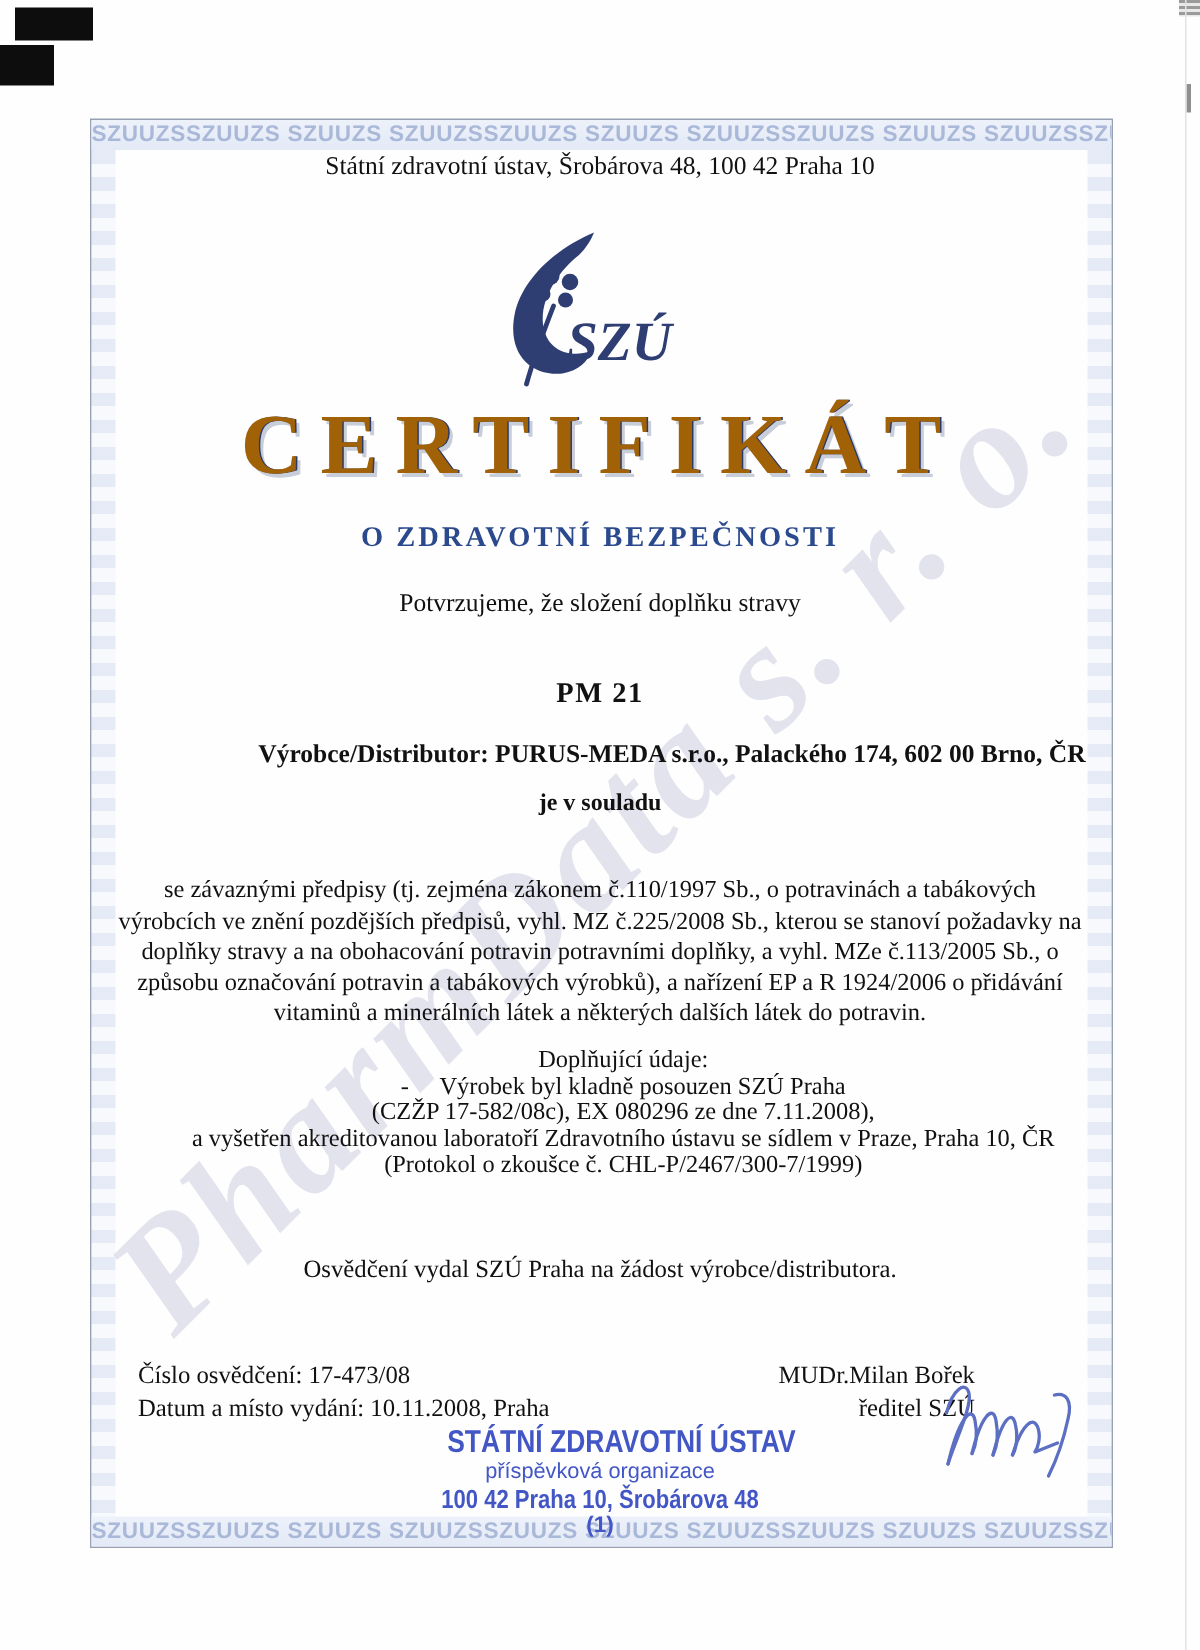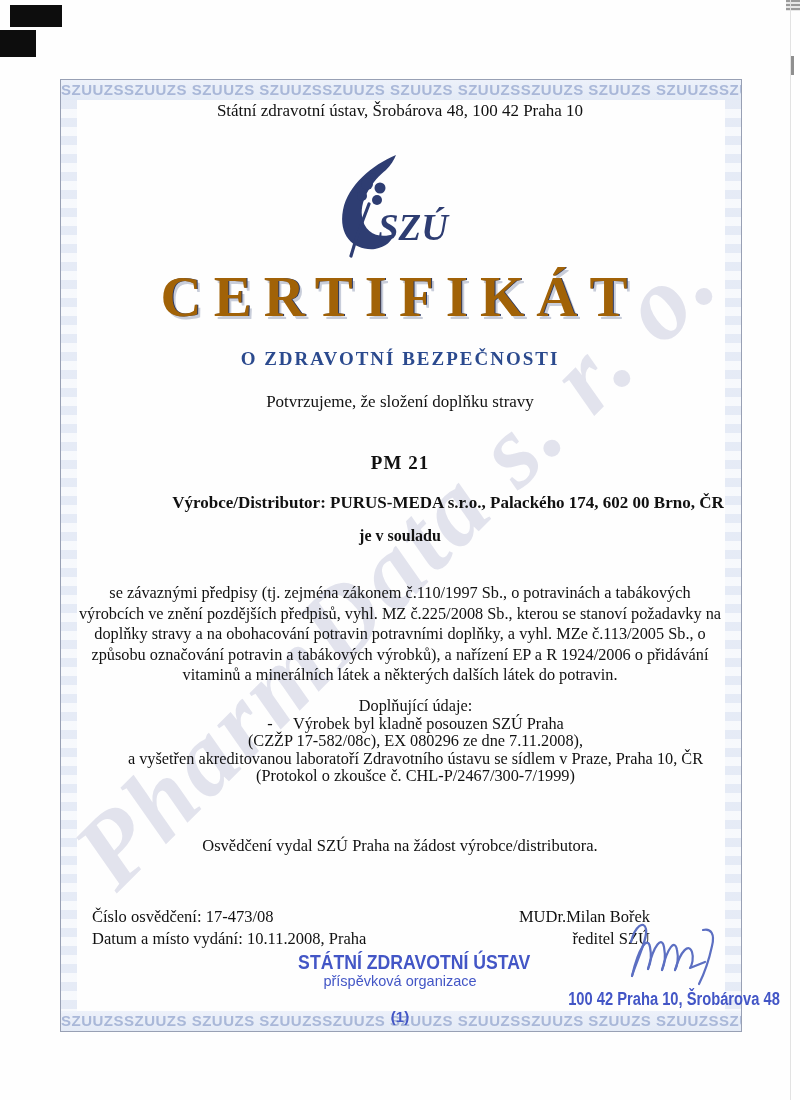--- a/index.html
+++ b/index.html
@@ -88,21 +88,21 @@
     font-size: 16.5px; line-height: 22px; }
   .bottom-right { left: 450px; top: 906px; width: 200px; text-align: right;
     font-size: 16.5px; line-height: 22px; }
 
   .signature-box { left: 623px; top: 914px; width: 96px; height: 76px; }
 
   .stamp { font-family: "Liberation Sans", sans-serif; color: #4356c6; }
   .stamp-l1 { top: 950px; font-size: 21px; font-weight: bold; padding-left: 28px; }
   .stamp-l1 span, .stamp-l3 span { display: inline-block; transform: scaleX(0.84); }
   .stamp-l2 { top: 973px; font-size: 14.5px; }
-  .stamp-l3 { top: 989px; font-size: 17.5px; font-weight: bold; text-align: right; }
+  .stamp-l3 { top: 989px; font-size: 17.5px; font-weight: bold; }
   .stamp-l4 { top: 1008px; font-size: 15px; font-weight: bold; z-index: 3; }
 </style>
 </head>
 <body>
 
 <div class="page">
 
   <div class="abs artifact-black-1"></div>
   <div class="abs artifact-black-2"></div>
   <div class="abs artifact-stripes"></div>

